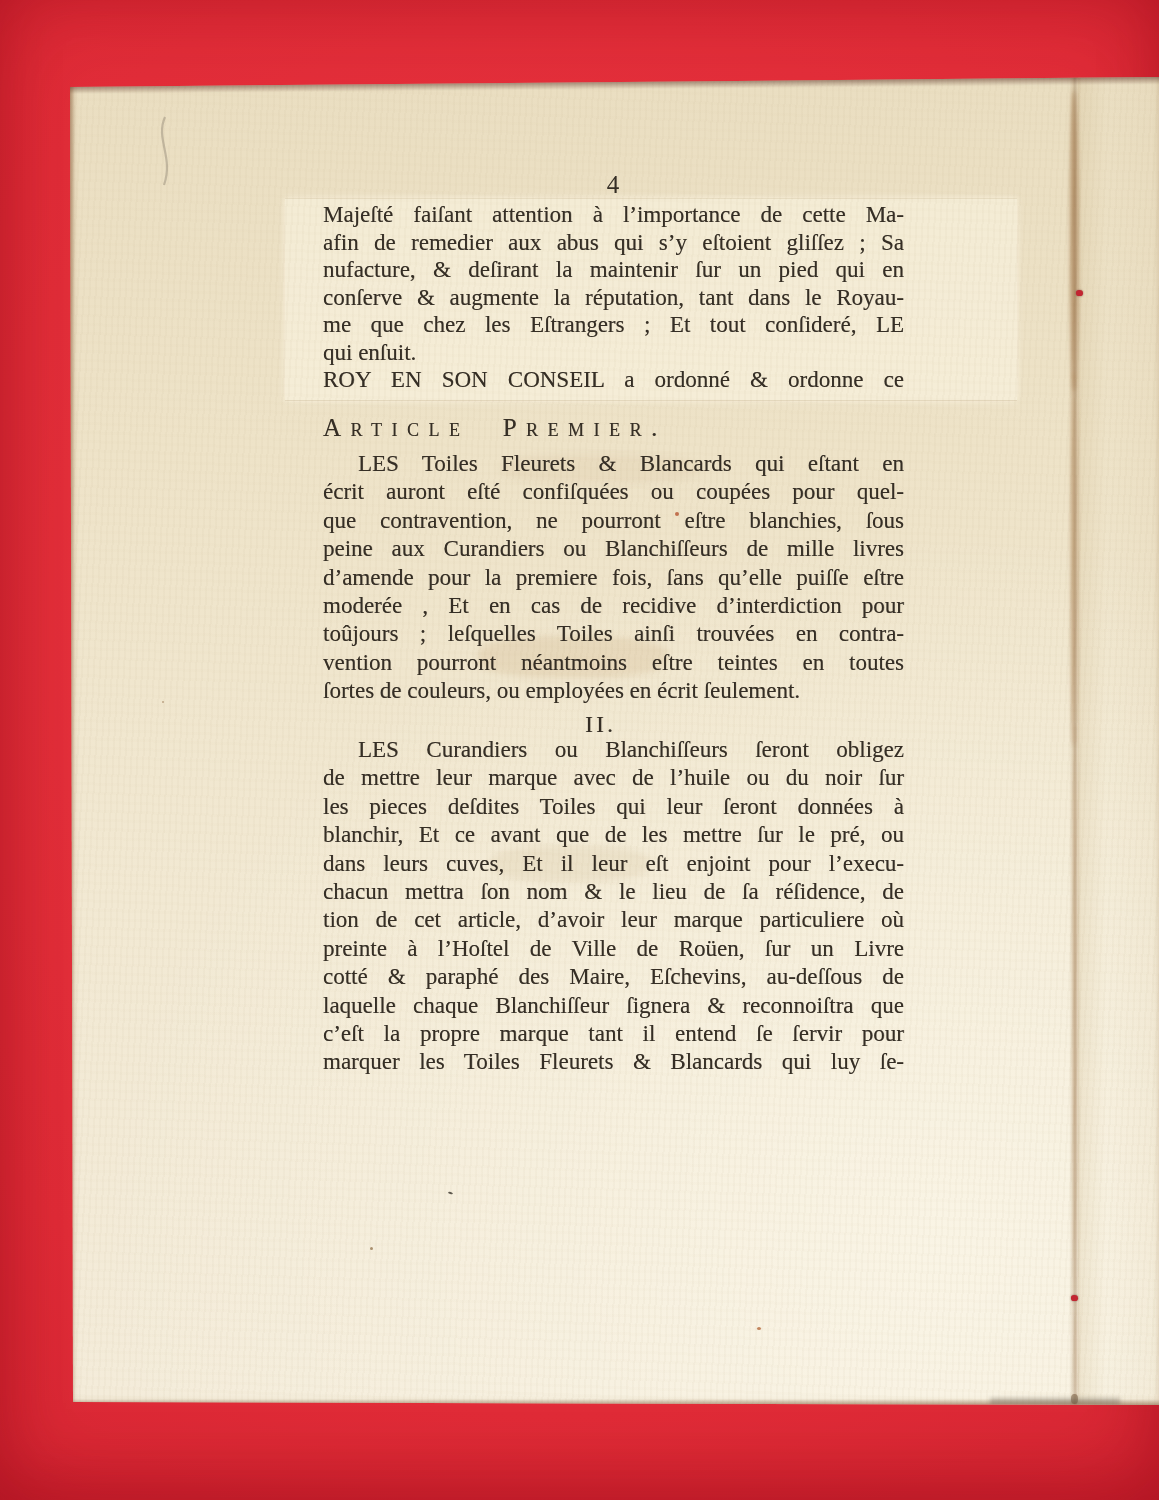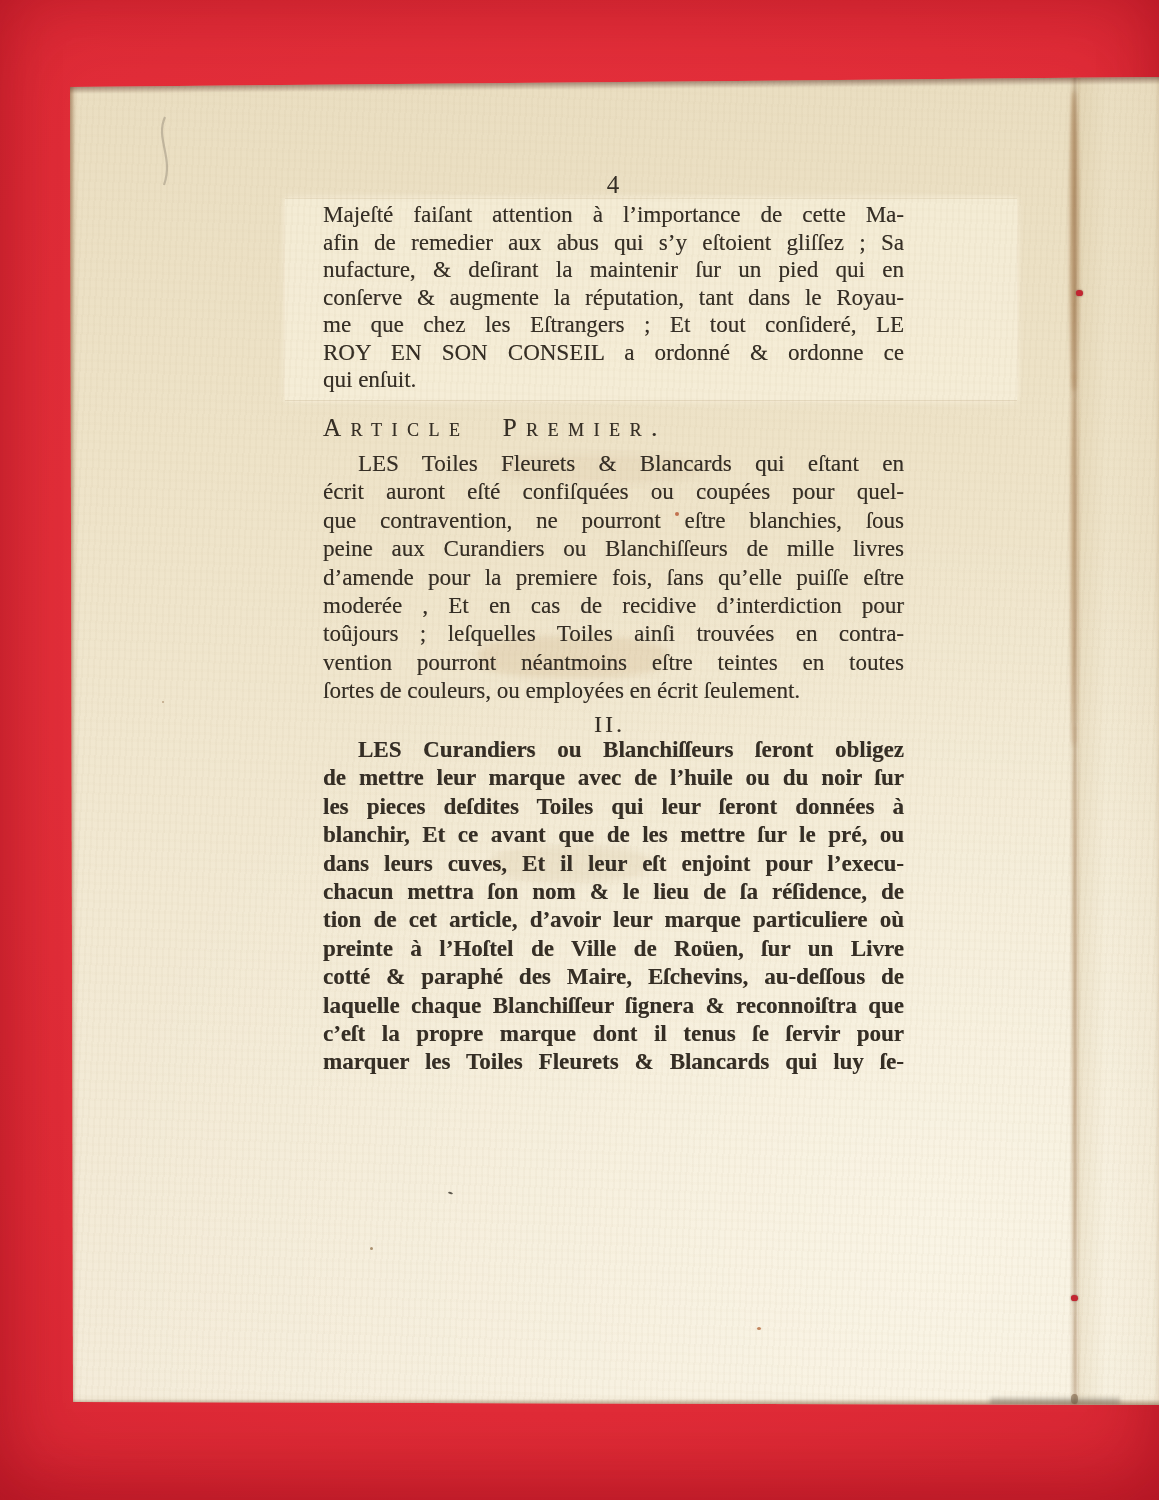--- a/index.html
+++ b/index.html
@@ -110,25 +110,25 @@
   .line.indent{text-indent:35px;}
   .block-open{top:125px;}
   .heading-premier{
     position:absolute;left:253px;top:338px;width:581px;z-index:5;
     text-align:left;font-size:25px;color:#352e25;
     font-variant:small-caps;letter-spacing:.38em;word-spacing:.7em;
     text-shadow:.3px .3px .4px rgba(53,46,37,.45);
   }
   .block-art1{top:374px;}
   .heading-ii{
-    position:absolute;left:249px;top:635px;width:581px;z-index:5;
+    position:absolute;left:240px;top:635px;width:581px;z-index:5;
     text-align:center;font-size:24px;color:#352e25;letter-spacing:3px;
     text-shadow:.3px .3px .4px rgba(53,46,37,.45);
   }
-  .block-art2{top:660px;font-weight:bold;}
+  .block-art2{top:660px;}
 </style>
 </head>
 <body>
 
 <div class="backdrop"></div>
 
 <div class="page">
 
   <div class="patch-open"></div>
   <div class="ghost ghost-1"></div>
@@ -158,22 +158,22 @@
   <div class="speck speck-5"></div>
 
   <div class="pagenum">4</div>
 
   <div class="block block-open">
     <div class="line">Majeſté faiſant attention à l’importance de cette Ma-</div>
     <div class="line">afin de remedier aux abus qui s’y eſtoient gliſſez ; Sa</div>
     <div class="line">nufacture, &amp; deſirant la maintenir ſur un pied qui en</div>
     <div class="line">conſerve &amp; augmente la réputation, tant dans le Royau-</div>
     <div class="line">me que chez les Eſtrangers ; Et tout conſideré, LE</div>
+    <div class="line last">qui enſuit.</div>
     <div class="line">ROY EN SON CONSEIL a ordonné &amp; ordonne ce</div>
-    <div class="line last">qui enſuit.</div>
   </div>
 
   <div class="heading-premier">Article Premier.</div>
 
   <div class="block block-art1 art">
     <div class="line indent">LES Toiles Fleurets &amp; Blancards qui eſtant en</div>
     <div class="line">écrit auront eſté confiſquées ou coupées pour quel-</div>
     <div class="line">que contravention, ne pourront eſtre blanchies, ſous</div>
     <div class="line">peine aux Curandiers ou Blanchiſſeurs de mille livres</div>
     <div class="line">d’amende pour la premiere fois, ſans qu’elle puiſſe eſtre</div>
@@ -189,21 +189,21 @@
     <div class="line indent">LES Curandiers ou Blanchiſſeurs ſeront obligez</div>
     <div class="line">de mettre leur marque avec de l’huile ou du noir ſur</div>
     <div class="line">les pieces deſdites Toiles qui leur ſeront données à</div>
     <div class="line">blanchir, Et ce avant que de les mettre ſur le pré, ou</div>
     <div class="line">dans leurs cuves, Et il leur eſt enjoint pour l’execu-</div>
     <div class="line">chacun mettra ſon nom &amp; le lieu de ſa réſidence, de</div>
     <div class="line">tion de cet article, d’avoir leur marque particuliere où</div>
     <div class="line">preinte à l’Hoſtel de Ville de Roüen, ſur un Livre</div>
     <div class="line">cotté &amp; paraphé des Maire, Eſchevins, au-deſſous de</div>
     <div class="line">laquelle chaque Blanchiſſeur ſignera &amp; reconnoiſtra que</div>
-    <div class="line">c’eſt la propre marque dont il tenus ſe ſervir pour</div>
+    <div class="line">c’eſt la propre marque tant il entend ſe ſervir pour</div>
     <div class="line">marquer les Toiles Fleurets &amp; Blancards qui luy ſe-</div>
   </div>
 
   <div class="edge-top"></div>
   <div class="edge-bottom"></div>
   <div class="edge-left"></div>
   <div class="bottom-smudge"></div>
 
 </div>
 

